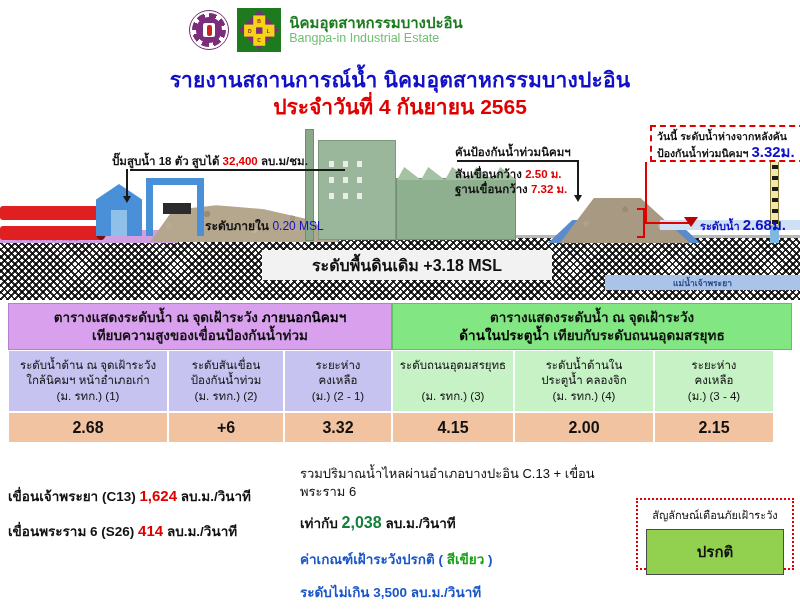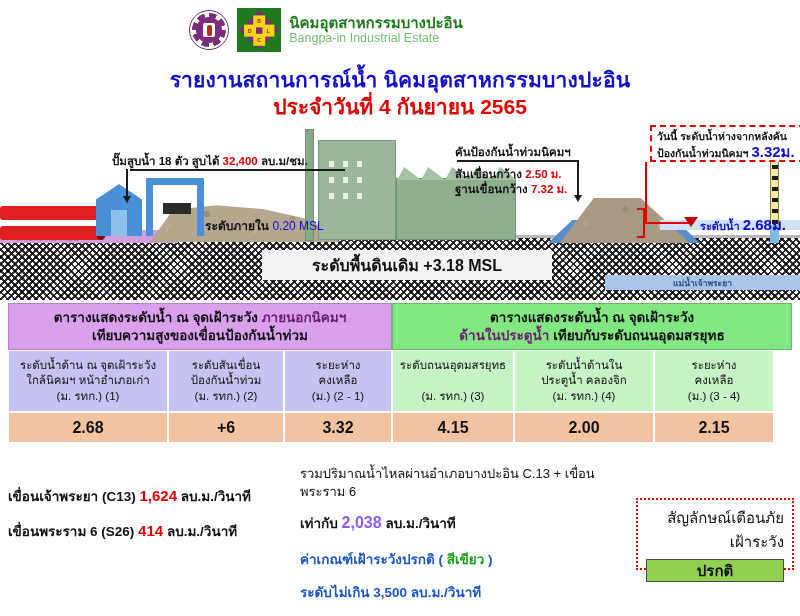--- a/index.html
+++ b/index.html
@@ -248,21 +248,21 @@
   .th-left {
     width: 384px; background: #d9a0ee; border: 1px solid #b47fd0;
     text-align: center; padding: 5px 4px; font-size: 13.5px; font-weight: bold;
     color: #111111; line-height: 1.3;
   }
   .th-right {
     width: 400px; background: #82e682; border: 1px solid #5cc45c;
     text-align: center; padding: 5px 4px; font-size: 13.5px; font-weight: bold;
     color: #111111; line-height: 1.3;
   }
-  .th-left .hl, .th-right .hl { color: #701a75; }
+  .th-left .hl, .th-right .hl { color: #000000; }
   .cols-row { display: flex; }
   .col {
     border: 1px solid #ffffff; text-align: center; font-size: 11.5px;
     color: #111111; line-height: 1.35; padding: 6px 3px; height: 62px;
     display: flex; flex-direction: column; justify-content: center;
   }
   .col.p { background: #c7c3f0; }
   .col.g { background: #c6f2c6; }
   .vals-row { display: flex; }
   .val {
@@ -273,31 +273,31 @@
   .w1 { width: 160px; } .w2 { width: 116px; } .w3 { width: 108px; }
   .w4 { width: 122px; } .w5 { width: 140px; } .w6 { width: 120px; }
 
   
   .bl { position: absolute; left: 8px; top: 485px; width: 290px; }
   .bl-line { font-size: 13.5px; color: #111111; margin-bottom: 13px; font-weight: bold; }
   .bl-line .num { color: #e00000; font-size: 15px; }
   .bm { position: absolute; left: 300px; top: 465px; width: 330px; }
   .bm-sum { font-size: 13px; color: #111111; line-height: 1.35; }
   .bm-eq { font-size: 13.5px; color: #111111; margin-top: 12px; font-weight: bold; }
-  .bm-eq .num { color: #8b5cf6; font-size: 16px; }
+  .bm-eq .num { color: #15803d; font-size: 16px; }
   .bm-crit { font-size: 13.5px; color: #1a56c8; margin-top: 14px; font-weight: bold; }
   .bm-crit .grn { color: #18a018; }
   .bm-lim { font-size: 13.5px; color: #1a56c8; margin-top: 11px; font-weight: bold; }
   .br {
     position: absolute; left: 636px; top: 498px; width: 158px; height: 72px;
     border: 2px dotted #e00000; background: #ffffff; padding: 6px 8px;
   }
-  .br-title { font-size: 15px; color: #111111; text-align: right; margin-bottom: 5px; }
+  .br-title { font-size: 11px; color: #111111; text-align: center; margin-bottom: 5px; }
   .br-btn {
-    background: #92d050; border: 1px solid #4a4a4a; height: 23px;
+    background: #92d050; border: 1px solid #4a4a4a; height: 46px;
     display: flex; align-items: center; justify-content: center;
     font-size: 15px; font-weight: bold; color: #111111;
   }
 </style>
 </head>
 <body>
 
 <div class="page">
 
   <div class="logo-bar">

